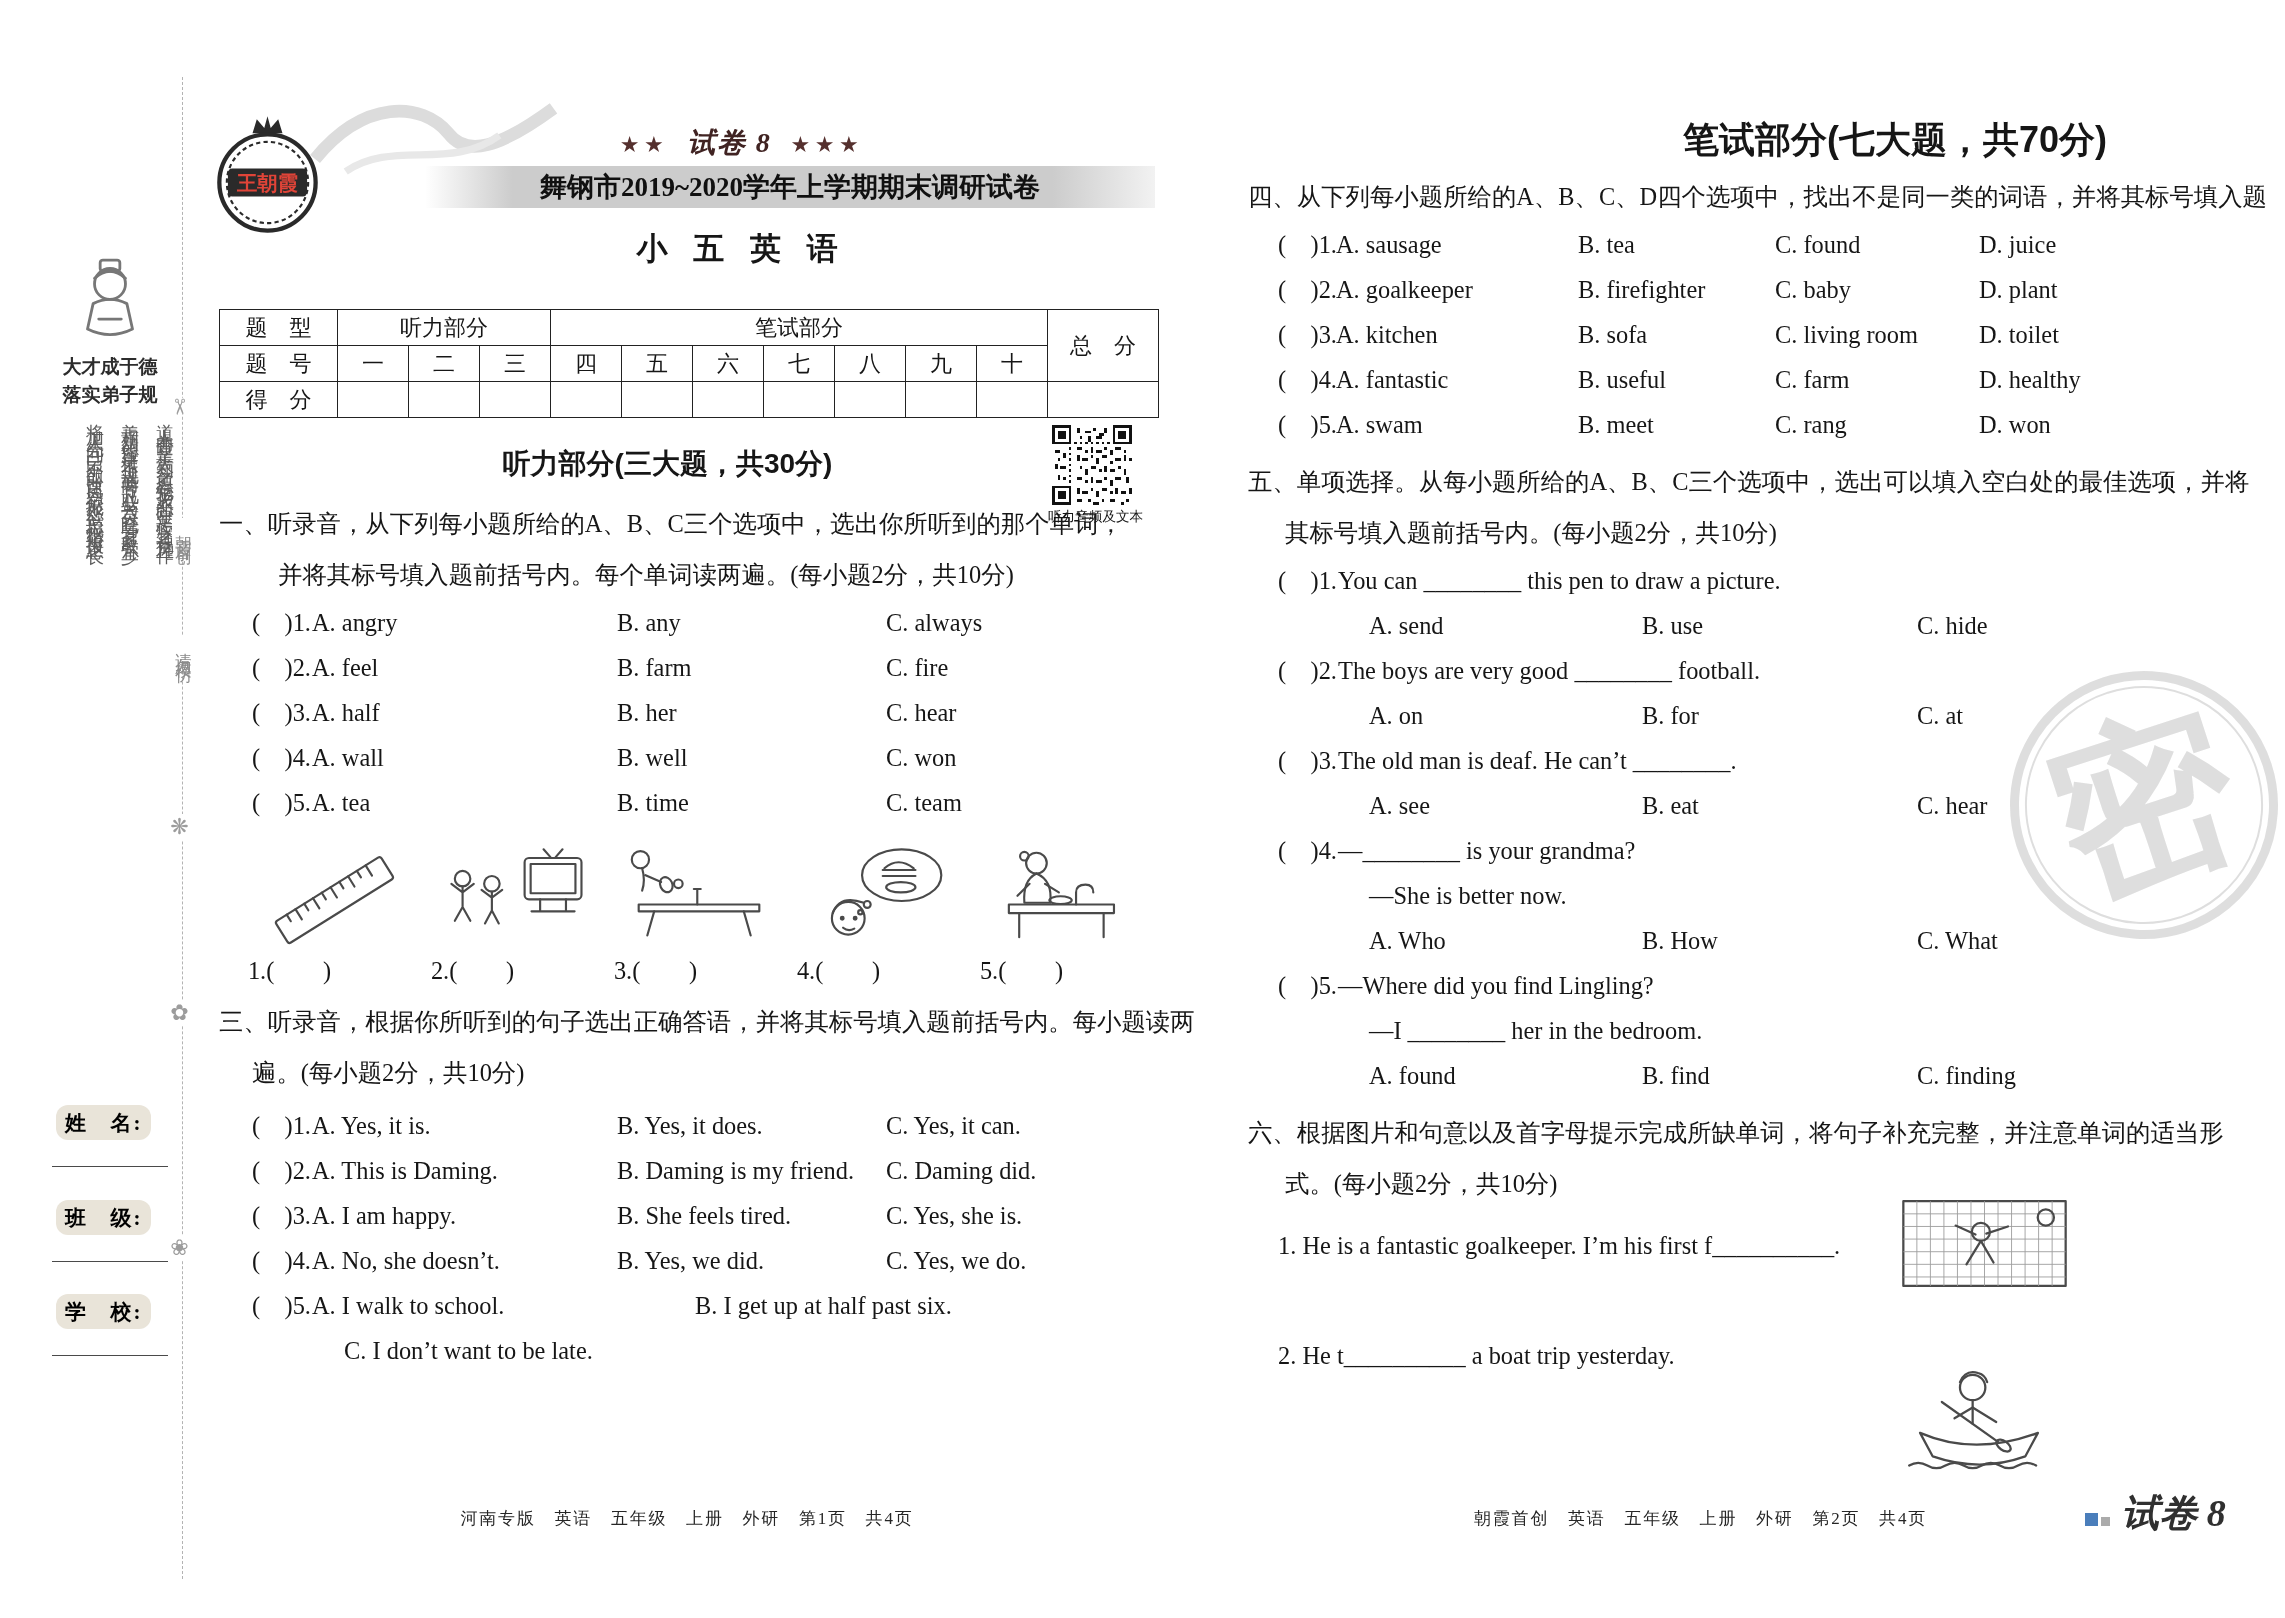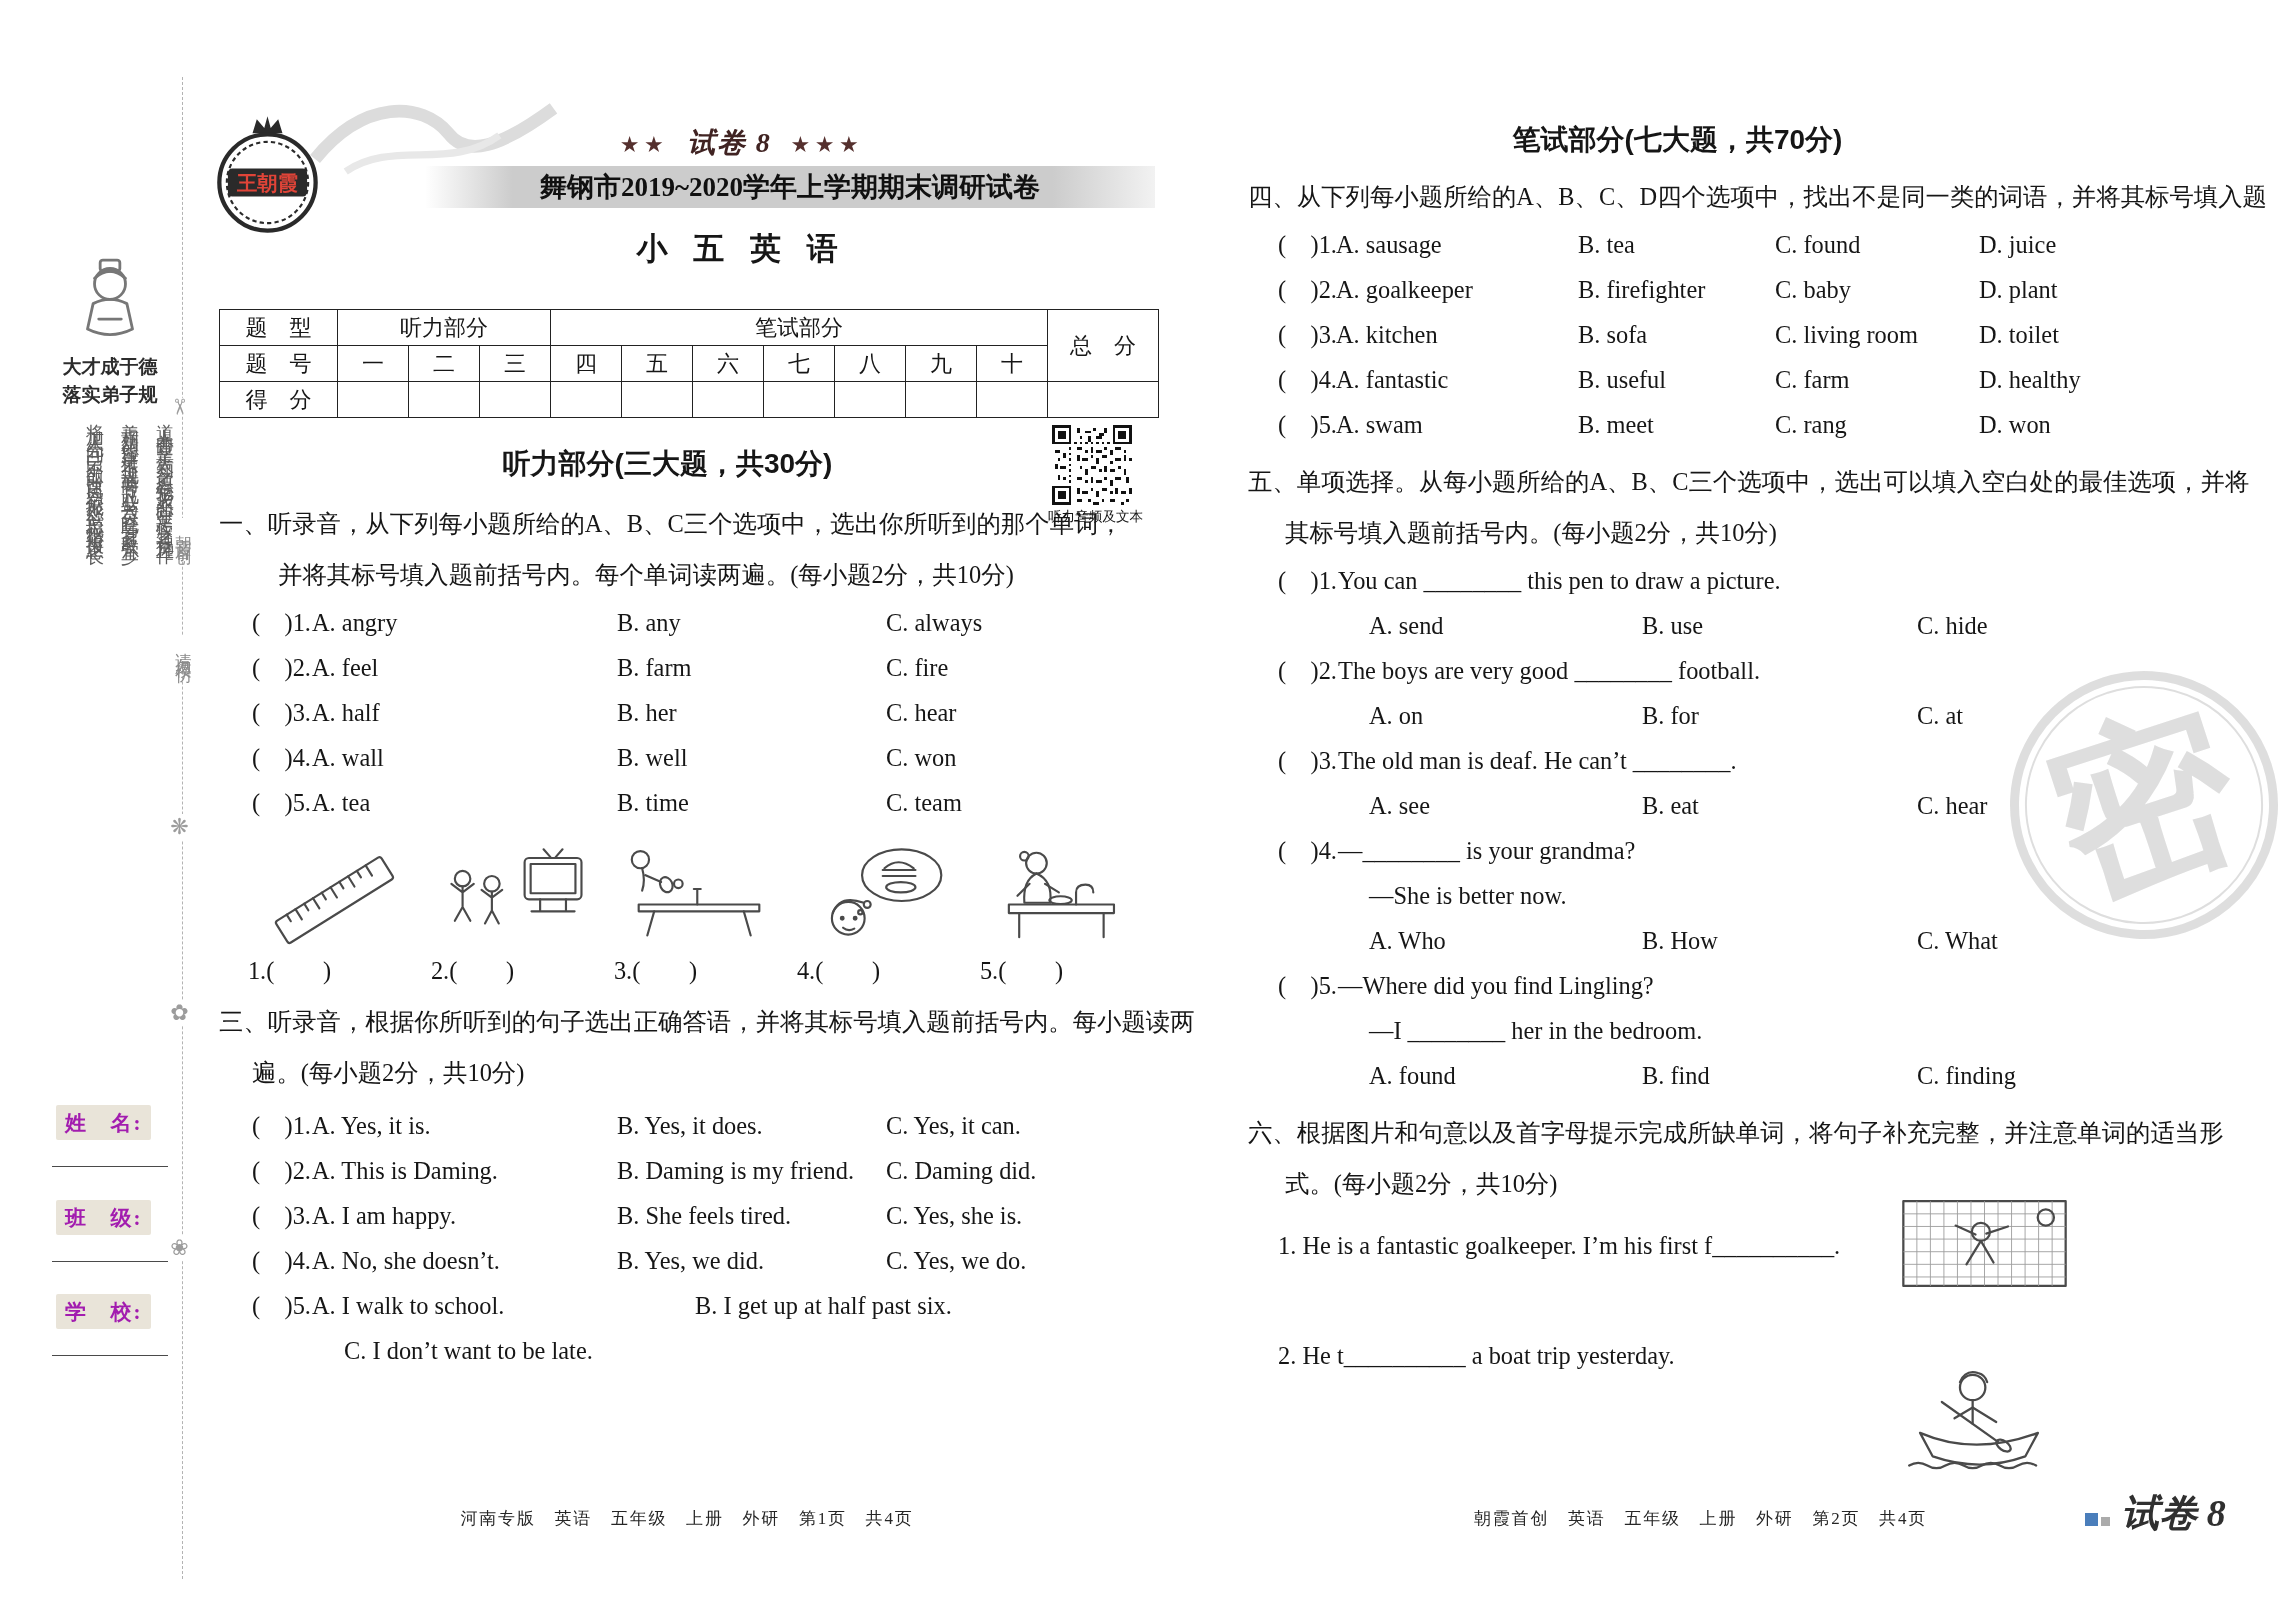--- a/index.html
+++ b/index.html
@@ -13,22 +13,22 @@
   .mascot { position:absolute; left:65px; top:253px; width:90px; height:94px; }
   .slogan { position:absolute; left:52px; top:353px; width:116px; text-align:center;
             font-weight:bold; font-size:19px; line-height:28px; color:#2c2c2c;
             font-family:"Liberation Sans","DejaVu Sans",sans-serif; }
   .verses { position:absolute; left:83px; top:409px; display:flex; gap:11px; }
   .verse-col { writing-mode:vertical-rl; font-size:18px; letter-spacing:5.4px; color:#5c5c5c; }
   .field { position:absolute; left:56px; width:127px; }
   .field-name   { top:1105px; }
   .field-class  { top:1200px; }
   .field-school { top:1294px; }
-  .f-label { display:inline-block; background:#e9e4d9; border-radius:2px; padding:3.6px 9px;
-             font-size:21px; font-weight:bold; color:#a21caf; letter-spacing:1.8px; }
+  .f-label { display:inline-block; background:#e9e4d9; border-radius:12px; padding:3.6px 9px;
+             font-size:21px; font-weight:bold; color:#000000; letter-spacing:1.8px; }
   .f-line { width:116px; border-bottom:1.8px solid #4a4a4a; height:27px; margin-left:-3.6px; }
 
   
   .bind-line { position:absolute; left:182px; top:77px; height:1502px; border-left:1.8px dashed #b3b3b3; z-index:1; }
   .bind-mark { position:absolute; left:-12.7px; color:#9c9c9c; font-size:22px; background:#fff; }
   .bm1 { top:317px; transform:rotate(90deg); }
   .bm2 { top:737px; } .bm3 { top:923px; } .bm4 { top:1158px; }
   .bind-vtext { position:absolute; left:-11px; writing-mode:vertical-rl; font-size:16.3px;
                 color:#8b8b8b; letter-spacing:4.5px; background:#fff; padding:3.6px 0; }
   .bt1 { top:441px; } .bt2 { top:559px; }
@@ -82,21 +82,21 @@
   .pic-cell svg { display:block; }
   .nums { display:flex; margin-left:23.5px; font-size:24.4px; line-height:40px; }
   .nums span { width:183px; padding-left:5.4px; flex:none; }
 
   .footer { position:absolute; font-size:17px; color:#262626; letter-spacing:1.8px; z-index:4; }
   .footer-left  { left:219px;  width:936px; top:1507px; text-align:center; }
   .footer-right { left:1248px; width:905px; top:1507px; text-align:center; }
 
   
   .col-right { position:absolute; left:1248px; top:116px; width:982px; z-index:3; }
-  .part-title-r { margin-top:3.6px; width:859px; text-align:center; font-size:28px; font-weight:bold; height:40px; line-height:40px;
+  .part-title-r { margin-top:3.6px; width:859px; text-align:right; font-size:36px; font-weight:bold; height:40px; line-height:40px;
                   font-family:"Liberation Sans","DejaVu Sans",sans-serif; }
   .itm4 { display:flex; margin-left:30px; font-size:24.4px; line-height:45px; white-space:nowrap; }
   .itm4 .qp { width:58px; flex:none; }
   .itm4 .oa { width:242px; flex:none; }
   .itm4 .ob { width:197px; flex:none; }
   .itm4 .oc { width:204px; flex:none; }
   .itm4 .od { flex:1; }
   .stem-row { display:flex; margin-left:30px; font-size:24.4px; line-height:45px; white-space:nowrap; }
   .stem-row .qp { width:60px; flex:none; }
   .stem-row .stem { flex:1; }

